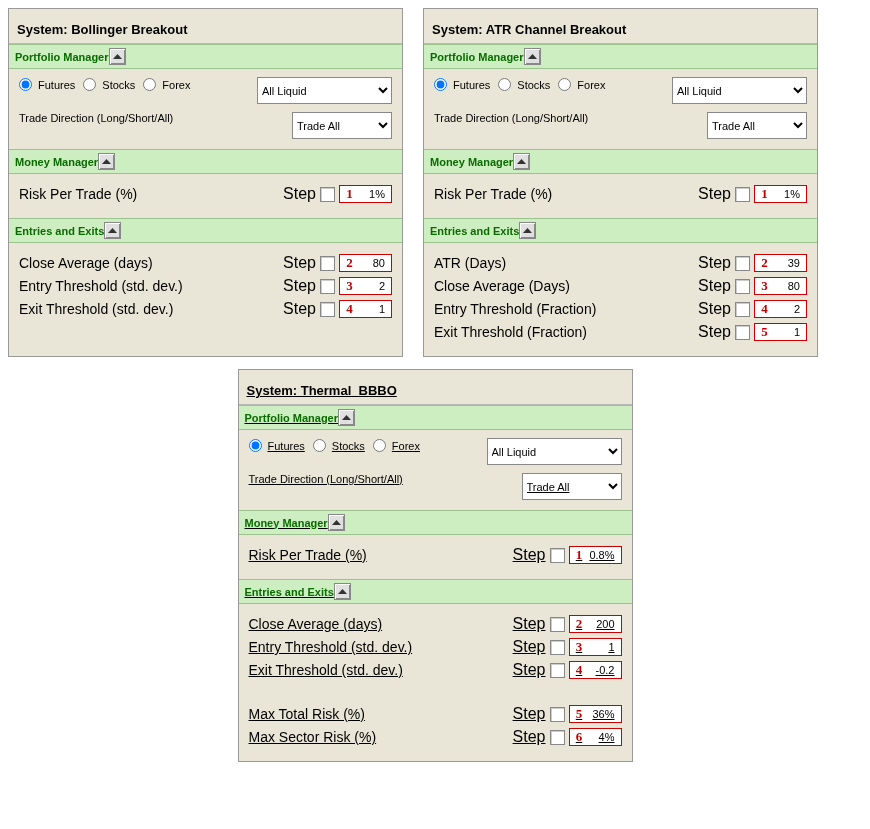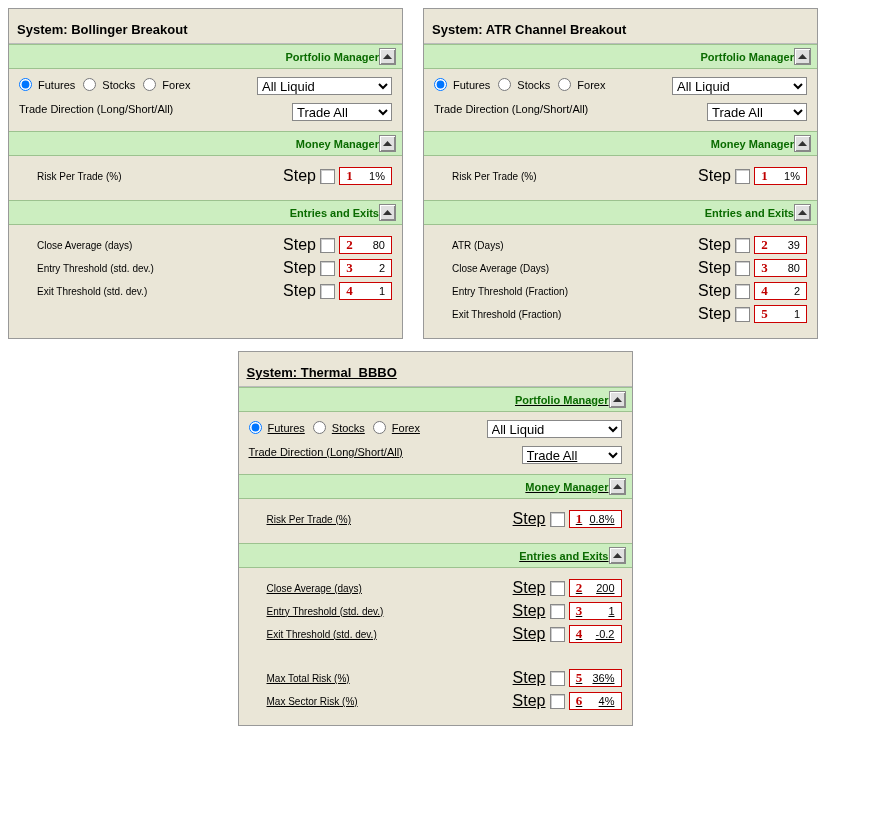--- a/index.html
+++ b/index.html
@@ -34,21 +34,21 @@
   }
   .section-header {
     background: #cceec0;
     color: #0a6b00;
     font-weight: bold;
     font-size: 11px;
     padding: 3px 6px;
     border-top: 1px solid #9cc28f;
     border-bottom: 1px solid #9cc28f;
     display: flex;
-    justify-content: flex-end;
+    justify-content: flex-start;
     align-items: center;
   }
   .collapse-btn {
     width: 15px;
     height: 15px;
     background: #e0e0e0;
     border: 1px solid #888;
     box-shadow: inset 1px 1px 0 #fff, inset -1px -1px 0 #888;
     display: inline-flex;
     align-items: center;
@@ -65,37 +65,36 @@
   .radio-row {
     display: flex;
     align-items: center;
     margin: 3px 0;
     font-size: 11px;
   }
   .radio-row input[type=radio] {
     margin: 0 6px 0 0;
   }
   .dropdown {
-    font-size: 13px;
+    font-size: 11px;
     width: 135px;
-    height: 18px;
+    height: 27px;
     box-sizing: border-box;
     font-family: Arial, sans-serif;
     background: #fff;
     border: 1px solid #888;
   }
   .row {
     display: flex;
     align-items: center;
     justify-content: space-between;
     margin: 5px 0;
   }
   .row-left {
-    font-size: 10px;
-    margin-left: 18px;
+    font-size: 14px;
   }
   .row-right {
     display: flex;
     align-items: center;
     gap: 4px;
   }
   .step-label {
     font-size: 16px;
     margin-left: 32px;
   }

